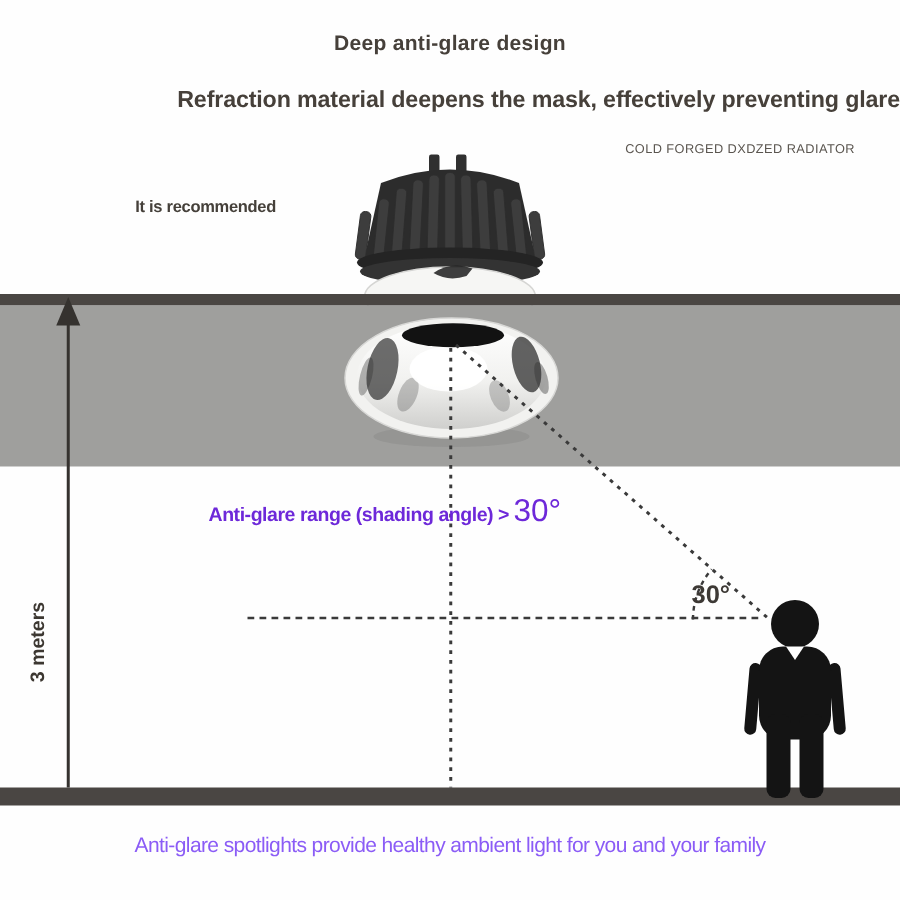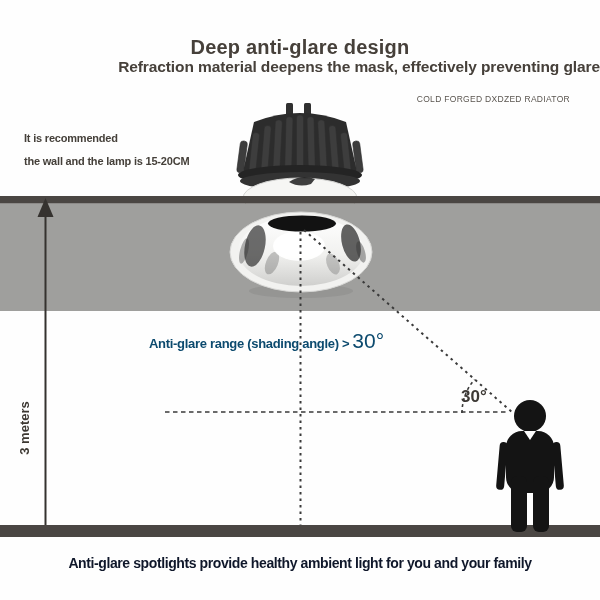--- a/index.html
+++ b/index.html
@@ -3,51 +3,51 @@
 <meta charset="utf-8">
 <style>
   html,body{margin:0;padding:0;background:#ffffff;}
   .canvas{
     position:relative;width:600px;height:600px;overflow:hidden;
     background:#fefefe;font-family:"Liberation Sans",sans-serif;color:#46403a;
   }
   .abs{position:absolute;}
   .title{
     top:20px;left:0;width:600px;text-align:center;
-    font-size:20px;font-weight:bold;letter-spacing:.2px;margin-top:16px;
+    font-size:14px;font-weight:bold;letter-spacing:.2px;
   }
   .subtitle{
     top:58px;left:0;width:600px;text-align:right;
     font-size:15.5px;font-weight:bold;letter-spacing:-.1px;
   }
   .corner-note{
     top:94px;right:30px;text-align:left;
     font-size:8.5px;font-weight:normal;color:#5a554f;letter-spacing:.3px;
   }
   .recommend{
-    top:127px;left:24px;width:180px;text-align:left;
+    top:127px;left:4px;width:180px;text-align:right;
     font-size:11px;font-weight:bold;line-height:23px;letter-spacing:-.2px;color:#45403a;
   }
   .shading-label{
-    top:329px;left:149px;white-space:nowrap;
-    font-size:13px;font-weight:bold;letter-spacing:-.3px;color:#0c4a6e;
+    top:329px;left:139px;white-space:nowrap;
+    font-size:13px;font-weight:bold;letter-spacing:-.3px;color:#6d28d9;
   }
   .shading-label .big{
     font-size:21px;font-weight:400;letter-spacing:0;margin-left:3px;
   }
   .angle-label{
     top:387px;left:461px;font-size:17px;font-weight:600;color:#3d3935;
   }
   .meters-label{
     top:420px;left:-25px;width:100px;height:16px;text-align:center;
     transform:rotate(-90deg);font-size:13px;font-weight:bold;color:#3c3731;
   }
   .footer-caption{
     top:555px;left:0;width:600px;text-align:center;
-    font-size:14px;font-weight:bold;letter-spacing:-.4px;color:#0f172a;
+    font-size:14px;font-weight:normal;letter-spacing:-.4px;color:#8b5cf6;
   }
   svg.scene{position:absolute;top:0;left:0;}
 </style>
 </head>
 <body>
 
 <div class="canvas">
 
   <svg class="scene" width="600" height="600" viewBox="0 0 600 600">
     <defs>
@@ -124,21 +124,20 @@
       <polygon points="524,431 536,431 530,440" fill="#fefefe"></polygon>
     </g>
   </svg>
 
   <div class="abs title">Deep anti-glare design</div>
   <div class="abs subtitle">Refraction material deepens the mask, effectively preventing glare</div>
   <div class="abs corner-note">COLD FORGED DXDZED RADIATOR</div>
 
   <div class="abs recommend">
     <div>It is recommended</div>
-    <div>the wall and the lamp is 15-20CM</div>
   </div>
 
   <div class="abs shading-label">
     <span>Anti-glare range (shading angle) &gt;</span><span class="big">30°</span>
   </div>
 
   <div class="abs angle-label">30°</div>
 
   <div class="abs meters-label">3 meters</div>
 

